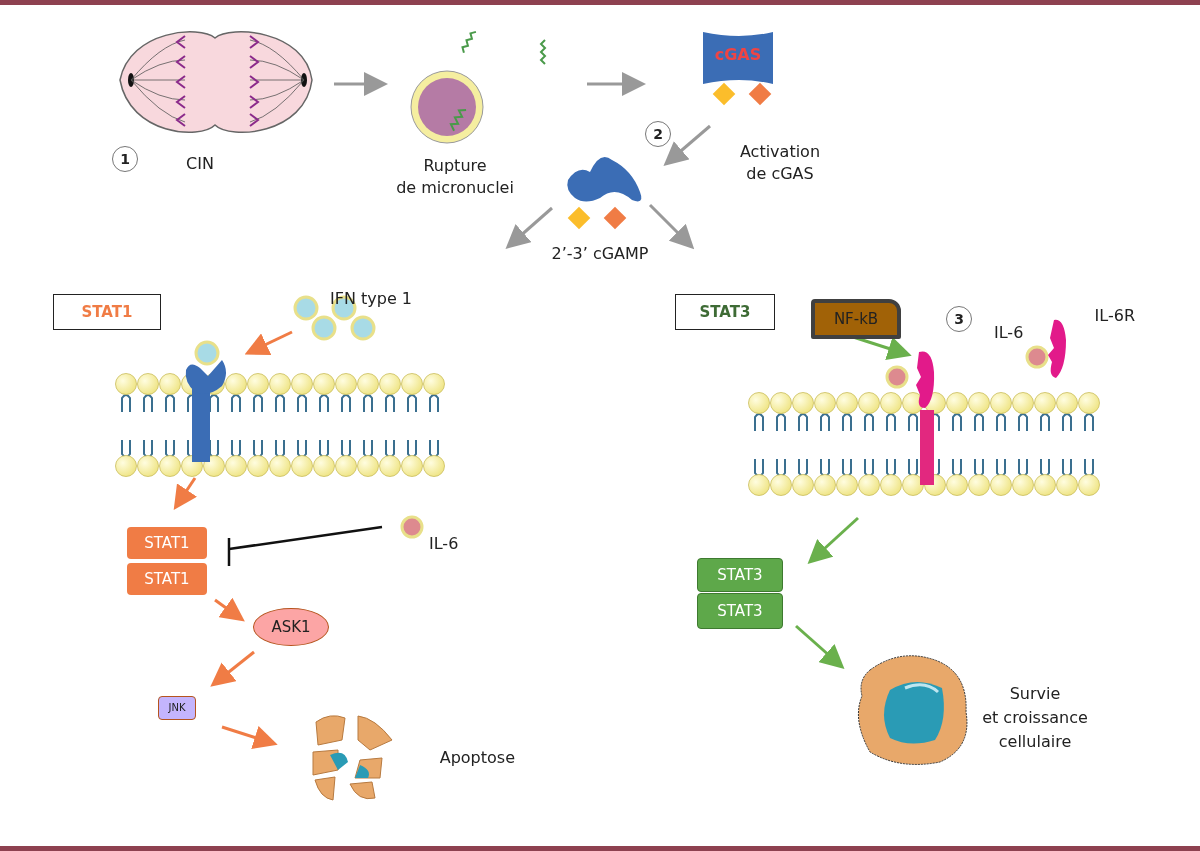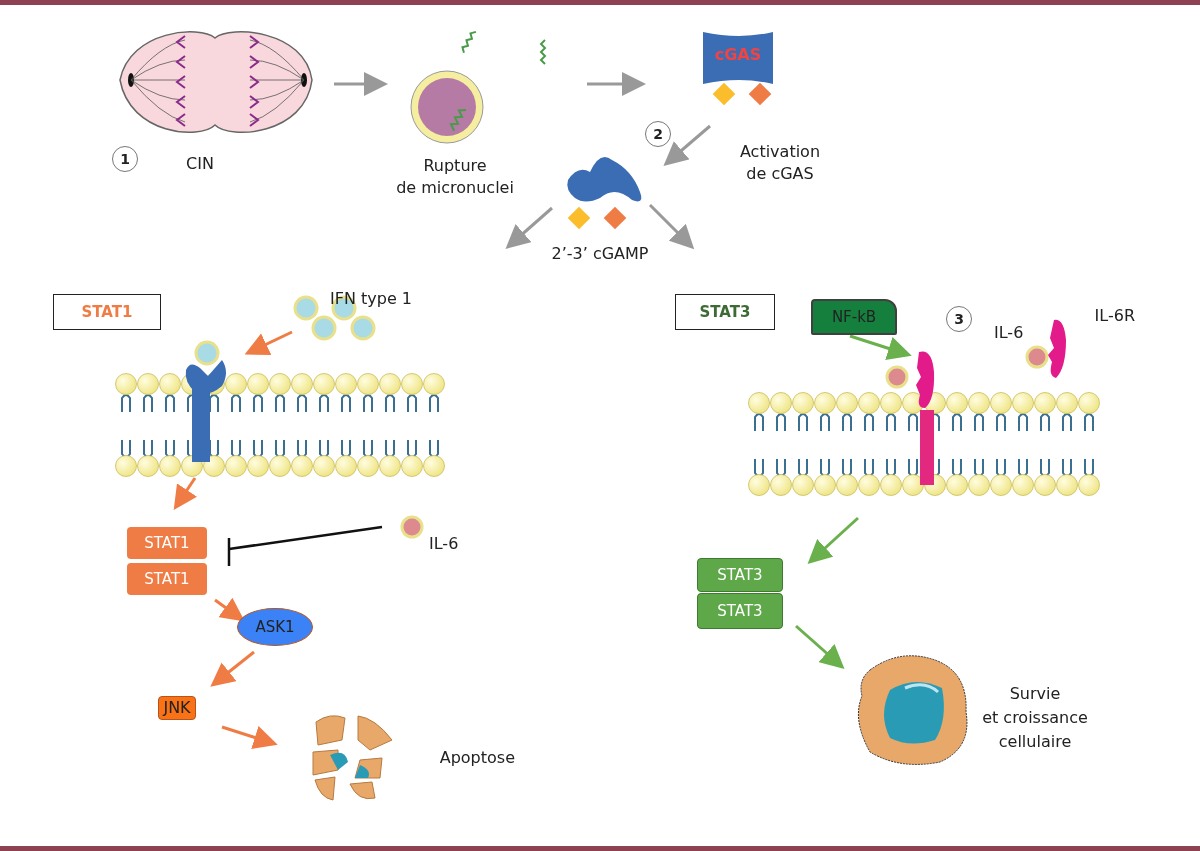--- a/index.html
+++ b/index.html
@@ -258,27 +258,27 @@
 <div class="lbl" style="left:720px;top:142px;width:120px">Activation</div>
 <div class="lbl" style="left:720px;top:164px;width:120px">de cGAS</div>
 <div class="lbl" style="left:540px;top:244px;width:120px">2’-3’ cGAMP</div>
 
 <div class="panel" style="left:38px;top:265px;width:503px;height:564px;z-index:-1"></div>
 <div class="titlebox" style="left:53px;top:294px;color:#f07c45">STAT1</div>
 <div class="lbl" style="left:330px;top:289px;width:120px;text-align:left">IFN type 1</div>
 <div class="lbl" style="left:429px;top:534px;width:50px;text-align:left">IL-6</div>
 <div class="box" style="left:127px;top:527px;width:80px;height:32px;line-height:32px;background:#f07c45">STAT1</div>
 <div class="box" style="left:127px;top:563px;width:80px;height:32px;line-height:32px;background:#f07c45">STAT1</div>
-<div class="box" style="left:237px;top:608px;width:74px;height:36px;line-height:36px;background:#3b82f6;border:1px solid #b6541e;border-radius:50%;color:#222">ASK1</div>
-<div class="box" style="left:158px;top:696px;width:36px;height:22px;line-height:22px;background:#f97316;border:1px solid #b6541e;color:#222;font-size:16px">JNK</div>
+<div class="box" style="left:253px;top:608px;width:74px;height:36px;line-height:36px;background:#fca5a5;border:1px solid #b6541e;border-radius:50%;color:#222">ASK1</div>
+<div class="box" style="left:158px;top:696px;width:36px;height:22px;line-height:22px;background:#c4b5fd;border:1px solid #b6541e;color:#222;font-size:10px">JNK</div>
 <div class="lbl" style="left:415px;top:748px;width:100px;text-align:right">Apoptose</div>
 
 <div class="panel" style="left:656px;top:265px;width:502px;height:564px;z-index:-1"></div>
 <div class="titlebox" style="left:675px;top:294px;width:98px;color:#3e6b35">STAT3</div>
-<div class="box" style="left:811px;top:299px;width:82px;height:32px;line-height:32px;background:#15803d;border:2px solid #404040;color:#222;border-radius:4px 12px 2px 2px">NF-kB</div>
+<div class="box" style="left:811px;top:299px;width:82px;height:32px;line-height:32px;background:#a16207;border:4px solid #404040;color:#222;border-radius:4px 12px 2px 2px">NF-kB</div>
 <div class="num" style="left:946px;top:306px">3</div>
 <div class="lbl" style="left:994px;top:323px;width:40px;text-align:left">IL-6</div>
 <div class="lbl" style="left:1075px;top:306px;width:60px;text-align:right">IL-6R</div>
 <div class="box" style="left:697px;top:558px;width:84px;height:32px;line-height:32px;background:#5ea84a;border:1px solid #3e7a30">STAT3</div>
 <div class="box" style="left:697px;top:593px;width:84px;height:34px;line-height:34px;background:#5ea84a;border:1px solid #3e7a30">STAT3</div>
 <div class="lbl" style="left:970px;top:684px;width:130px">Survie</div>
 <div class="lbl" style="left:970px;top:708px;width:130px">et croissance</div>
 <div class="lbl" style="left:970px;top:732px;width:130px">cellulaire</div>
 
 </body></html>

